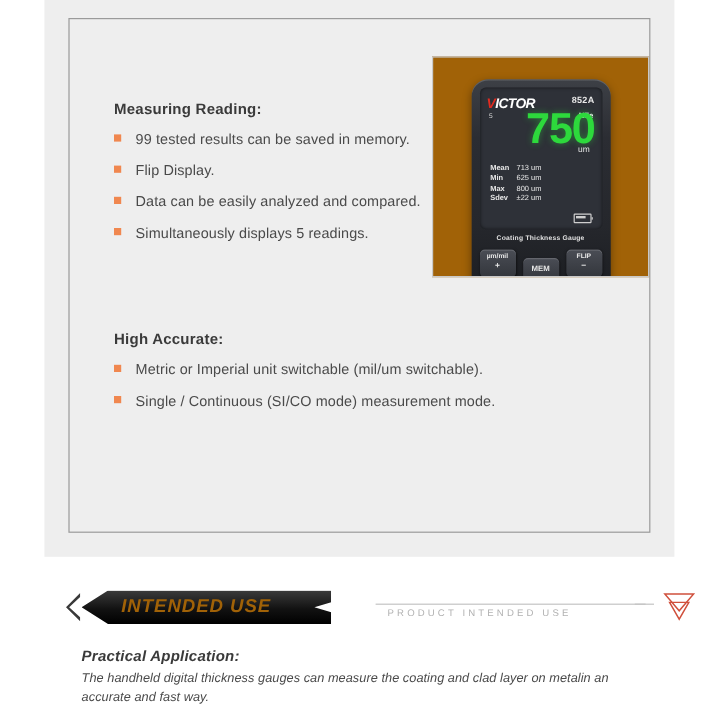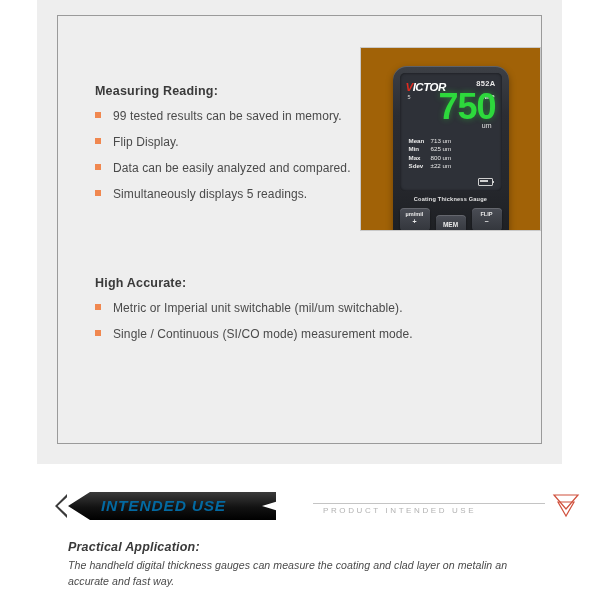--- a/index.html
+++ b/index.html
@@ -114,21 +114,21 @@
     clip-path:polygon(100% 0,100% 14%,22% 50%,100% 86%,100% 100%,0 50%);
     background:#3a3a3a;
   }
   #banner-shape{
     position:absolute;left:13px;top:0;width:208px;height:28px;
     background:linear-gradient(180deg,#3b3b3b 0%,#121212 55%,#000 100%);
     clip-path:polygon(22px 0,100% 0,100% 35%,calc(100% - 14px) 50%,100% 65%,100% 100%,22px 100%,0 50%);
   }
   #banner-label{
     position:absolute;left:46px;top:0;height:28px;line-height:28px;
-    font-size:15.5px;font-style:italic;font-weight:700;color:#0369a1;
+    font-size:15.5px;font-style:italic;font-weight:700;color:#a16207;
     letter-spacing:.8px;
   }
   #banner-sub{
     position:absolute;left:268px;top:14px;
     font-size:8px;color:#b2b2b2;letter-spacing:2.6px;text-align:right;
   }
   #banner-rule-left{
     position:absolute;left:258px;top:11px;width:225px;height:1px;background:#c4c4c4;
   }
   #banner-rule-right{

